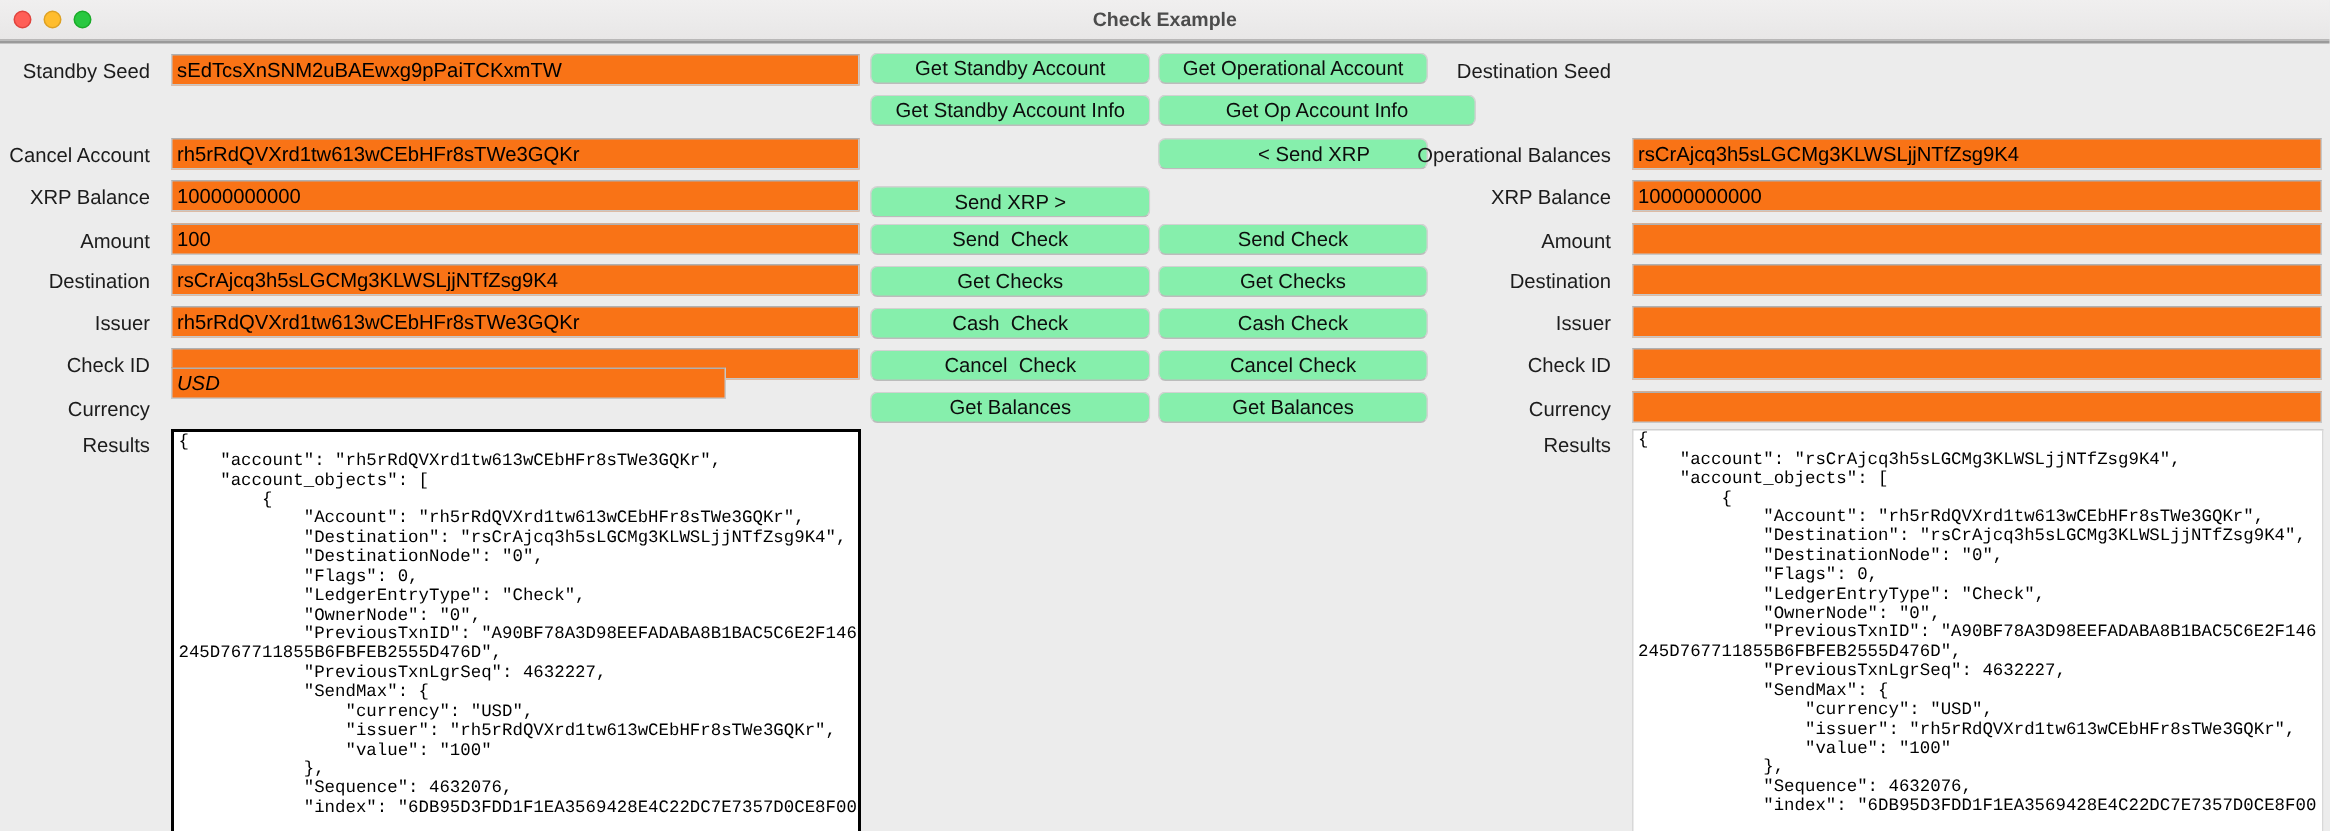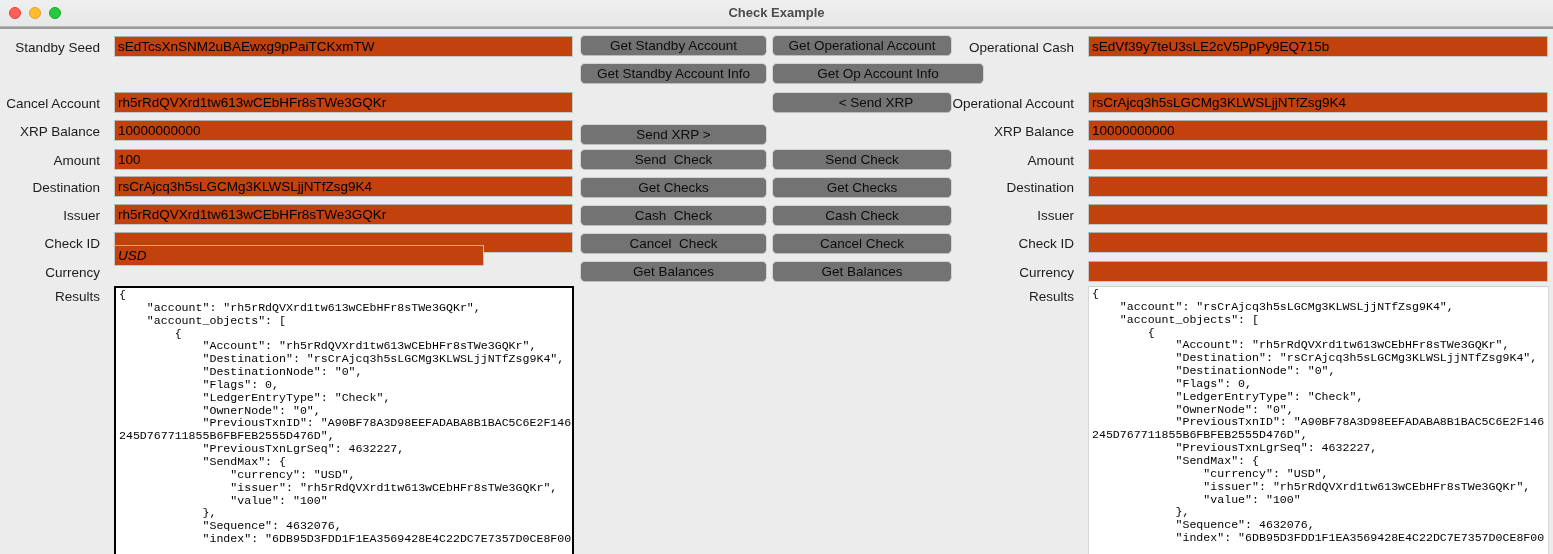--- a/index.html
+++ b/index.html
@@ -67,36 +67,36 @@
     position: absolute;
     font-size: 13.5px;
     color: #1c1c1c;
     text-align: right;
     white-space: nowrap;
     line-height: 16px;
   }
   .tf {
     position: absolute;
     box-sizing: border-box;
-    background: #c2410c;
+    background: #f97316;
     border: 1px solid #c7c7c7;
     border-top-color: #b0b0b0;
     height: 21px;
     font-family: "Liberation Sans", sans-serif;
     font-size: 13.5px;
     color: #000;
     padding: 0 3px;
     line-height: 19px;
     outline: none;
     border-radius: 0;
   }
   .btn {
     position: absolute;
     box-sizing: border-box;
-    background: #737373;
+    background: #86efac;
     border: 1px solid #d2d2d2;
     border-bottom-color: #bcbcbc;
     border-radius: 5px;
     height: 21px;
     font-family: "Liberation Sans", sans-serif;
     font-size: 13.5px;
     color: #0d0d0d;
     text-align: center;
     line-height: 19px;
     padding: 0;
@@ -190,31 +190,30 @@
 
   <button class="btn" style="left:772px; top:6px;   width:180px;">Get Operational Account</button>
   <button class="btn" style="left:772px; top:34px;  width:212px;">Get Op Account Info</button>
   <button class="btn" style="left:772px; top:63px;  width:180px;padding-left:28px;">&lt; Send XRP</button>
   <button class="btn" style="left:772px; top:120px; width:180px;">Send Check</button>
   <button class="btn" style="left:772px; top:148px; width:180px;">Get Checks</button>
   <button class="btn" style="left:772px; top:176px; width:180px;">Cash Check</button>
   <button class="btn" style="left:772px; top:204px; width:180px;">Cancel Check</button>
   <button class="btn" style="left:772px; top:232px; width:180px;">Get Balances</button>
 
-  <div class="lbl" style="right:479px; top:11px;">Operational Cash</div>
-  <div class="lbl" style="right:479px; top:67px;">Operational Account</div>
+  <div class="lbl" style="right:479px; top:11px;">Destination Seed</div>
+  <div class="lbl" style="right:479px; top:67px;">Operational Balances</div>
   <div class="lbl" style="right:479px; top:95px;">XRP Balance</div>
   <div class="lbl" style="right:479px; top:124px;">Amount</div>
   <div class="lbl" style="right:479px; top:151px;">Destination</div>
   <div class="lbl" style="right:479px; top:179px;">Issuer</div>
   <div class="lbl" style="right:479px; top:207px;">Check ID</div>
   <div class="lbl" style="right:479px; top:236px;">Currency</div>
   <div class="lbl" style="right:479px; top:260px;">Results</div>
 
-  <input class="tf" style="left: 1088px; top: 7px; width: 460px;" value="sEdVf39y7teU3sLE2cV5PpPy9EQ715b">
   <input class="tf" style="left: 1088px; top: 63px; width: 460px;" value="rsCrAjcq3h5sLGCMg3KLWSLjjNTfZsg9K4">
   <input class="tf" style="left: 1088px; top: 91px; width: 460px;" value="10000000000">
   <input class="tf" style="left: 1088px; top: 120px; width: 460px;" value="">
   <input class="tf" style="left: 1088px; top: 147px; width: 460px;" value="">
   <input class="tf" style="left: 1088px; top: 175px; width: 460px;" value="">
   <input class="tf" style="left: 1088px; top: 203px; width: 460px;" value="">
   <input class="tf" style="left: 1088px; top: 232px; width: 460px;" value="">
 
   <div class="results" id="results-right" style="left:1088px; top:257px; width:461px; height:270px;">{
     "account": "rsCrAjcq3h5sLGCMg3KLWSLjjNTfZsg9K4",

